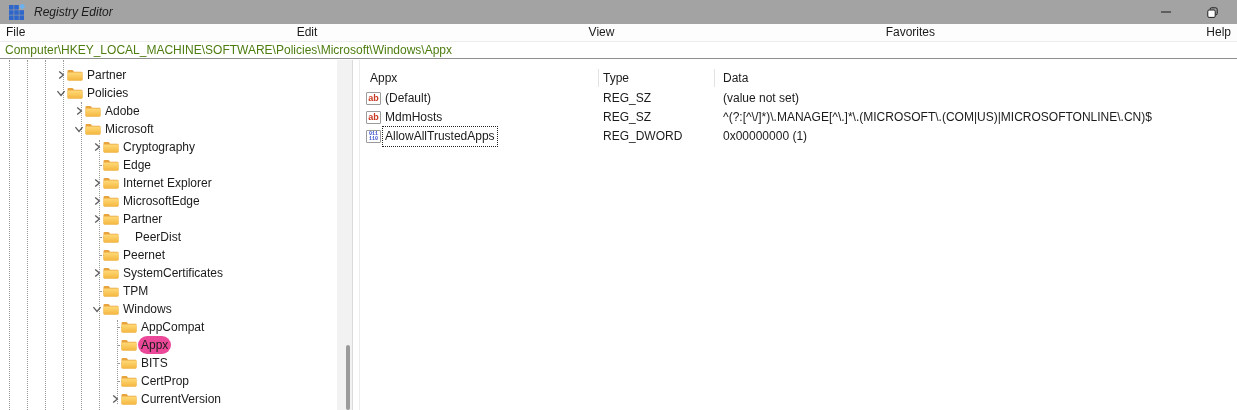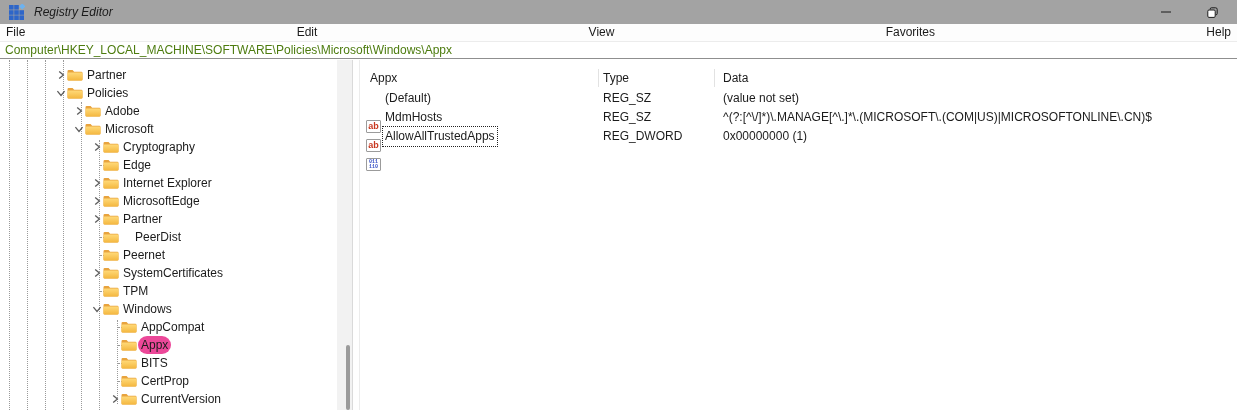--- a/index.html
+++ b/index.html
@@ -52,21 +52,21 @@
   .lv-header .h-data { position:absolute; left:363px; top:3px; }
   .h-sep { position:absolute; top:1px; width:1px; height:18px; background:#e2e2e2; }
 
   .lv-row { position:relative; height:19px; }
   .lv-row .c-name { position:absolute; left:25px; line-height:19px; white-space:nowrap; }
   .lv-row .c-name.focused { left:23px; padding:0 2px; outline:1px dotted #222; }
   .lv-row .c-type { position:absolute; left:243px; line-height:19px; }
   .lv-row .c-data { position:absolute; left:363px; line-height:19px; white-space:nowrap; }
 
   .vicon { position:absolute; left:6px; top:3px; width:15px; height:13px; background:#fff;
-    border:1px solid #9b9b9b; border-radius:1px; text-align:center; overflow:hidden;margin-top:28px; }
+    border:1px solid #9b9b9b; border-radius:1px; text-align:center; overflow:hidden; }
   .vicon .ab { display:block; font-weight:bold; font-size:9px; line-height:11px; }
   .vicon .dw { display:block; font-family:"Liberation Mono","DejaVu Sans Mono",monospace;
     font-weight:bold; font-size:5px; line-height:5px; margin-top:1px; letter-spacing:0; }
 </style>
 </head>
 <body>
 
 <svg width="0" height="0" style="position:absolute">
   <defs>
     <linearGradient id="foldergrad" x1="0" y1="0" x2="0" y2="1">

